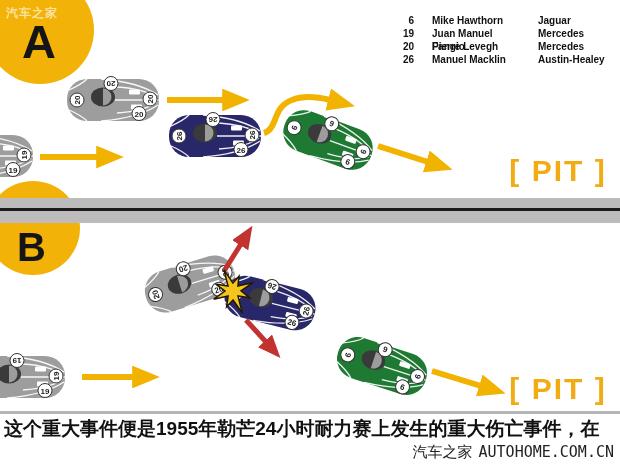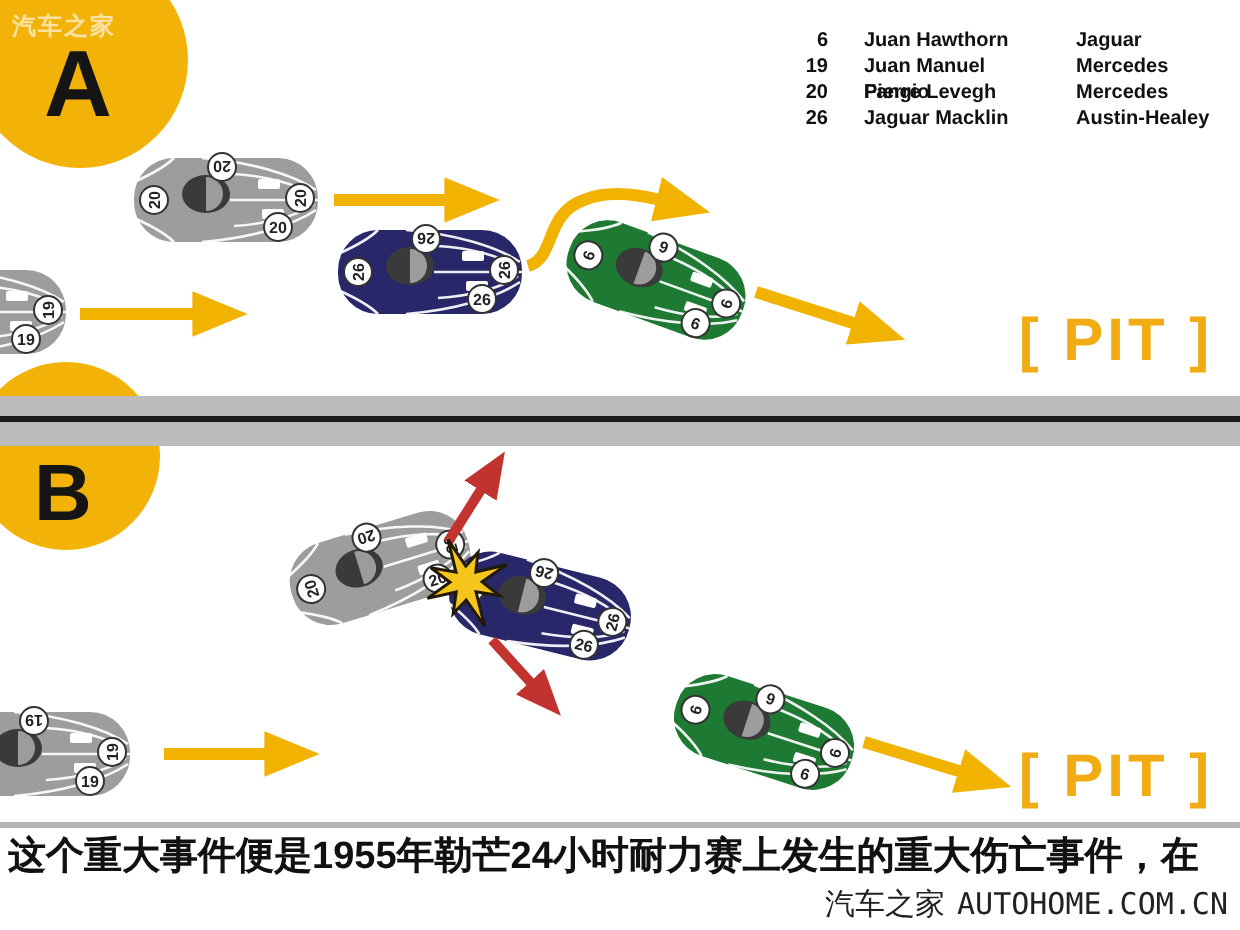--- a/index.html
+++ b/index.html
@@ -40,36 +40,36 @@
 <div class="stage">
 
   <div class="badge badge-a"></div>
   <span class="badge-letter letter-a">A</span>
 
   <span class="wm-top">汽车之家</span>
 
   <div class="legend">
     <div class="legend-row">
       <span class="legend-num">6</span>
-      <span class="legend-driver">Juan Hawthorn</span>
+      <span class="legend-driver">Mike Hawthorn</span>
       <span class="legend-car">Jaguar</span>
     </div>
     <div class="legend-row">
       <span class="legend-num">19</span>
       <span class="legend-driver">Juan Manuel Fangio</span>
       <span class="legend-car">Mercedes</span>
     </div>
     <div class="legend-row">
       <span class="legend-num">20</span>
       <span class="legend-driver">Pierre Levegh</span>
       <span class="legend-car">Mercedes</span>
     </div>
     <div class="legend-row">
       <span class="legend-num">26</span>
-      <span class="legend-driver">Jaguar Macklin</span>
+      <span class="legend-driver">Manuel Macklin</span>
       <span class="legend-car">Austin-Healey</span>
     </div>
   </div>
 
   <svg id="scene" width="620" height="412" viewBox="0 0 620 412">
       <defs>
         <marker id="ah-y" markerWidth="4.6" markerHeight="3.8" refX="0.3" refY="1.9" orient="auto" markerUnits="strokeWidth">
           <path d="M0,0 L4.6,1.9 L0,3.8 Z" fill="#F2B200"></path>
         </marker>
         <marker id="ah-r" markerWidth="4.6" markerHeight="3.8" refX="0.3" refY="1.9" orient="auto" markerUnits="strokeWidth">

